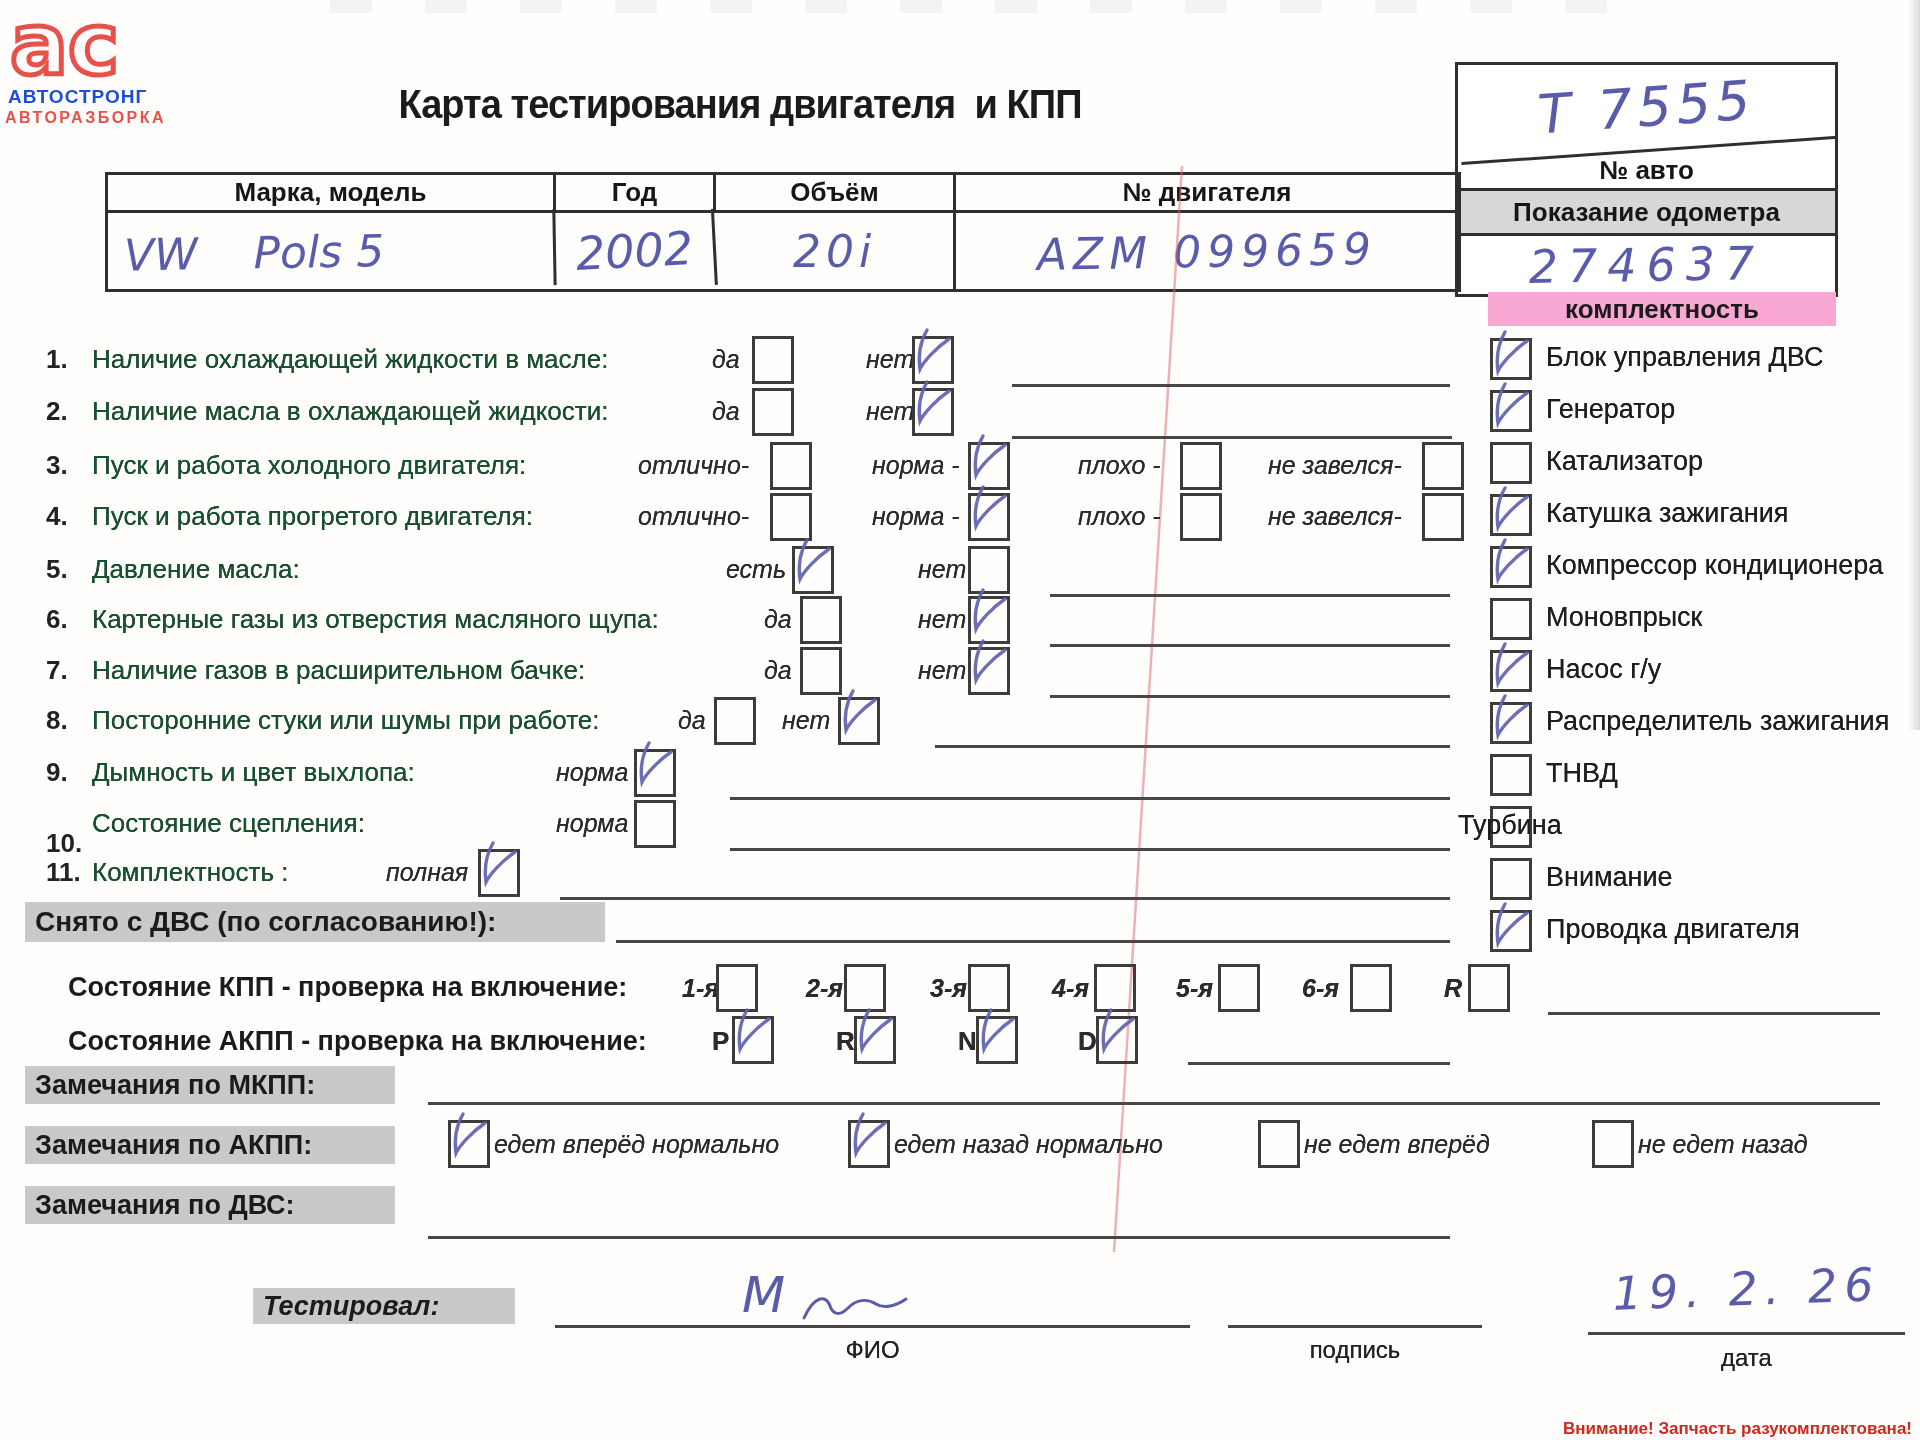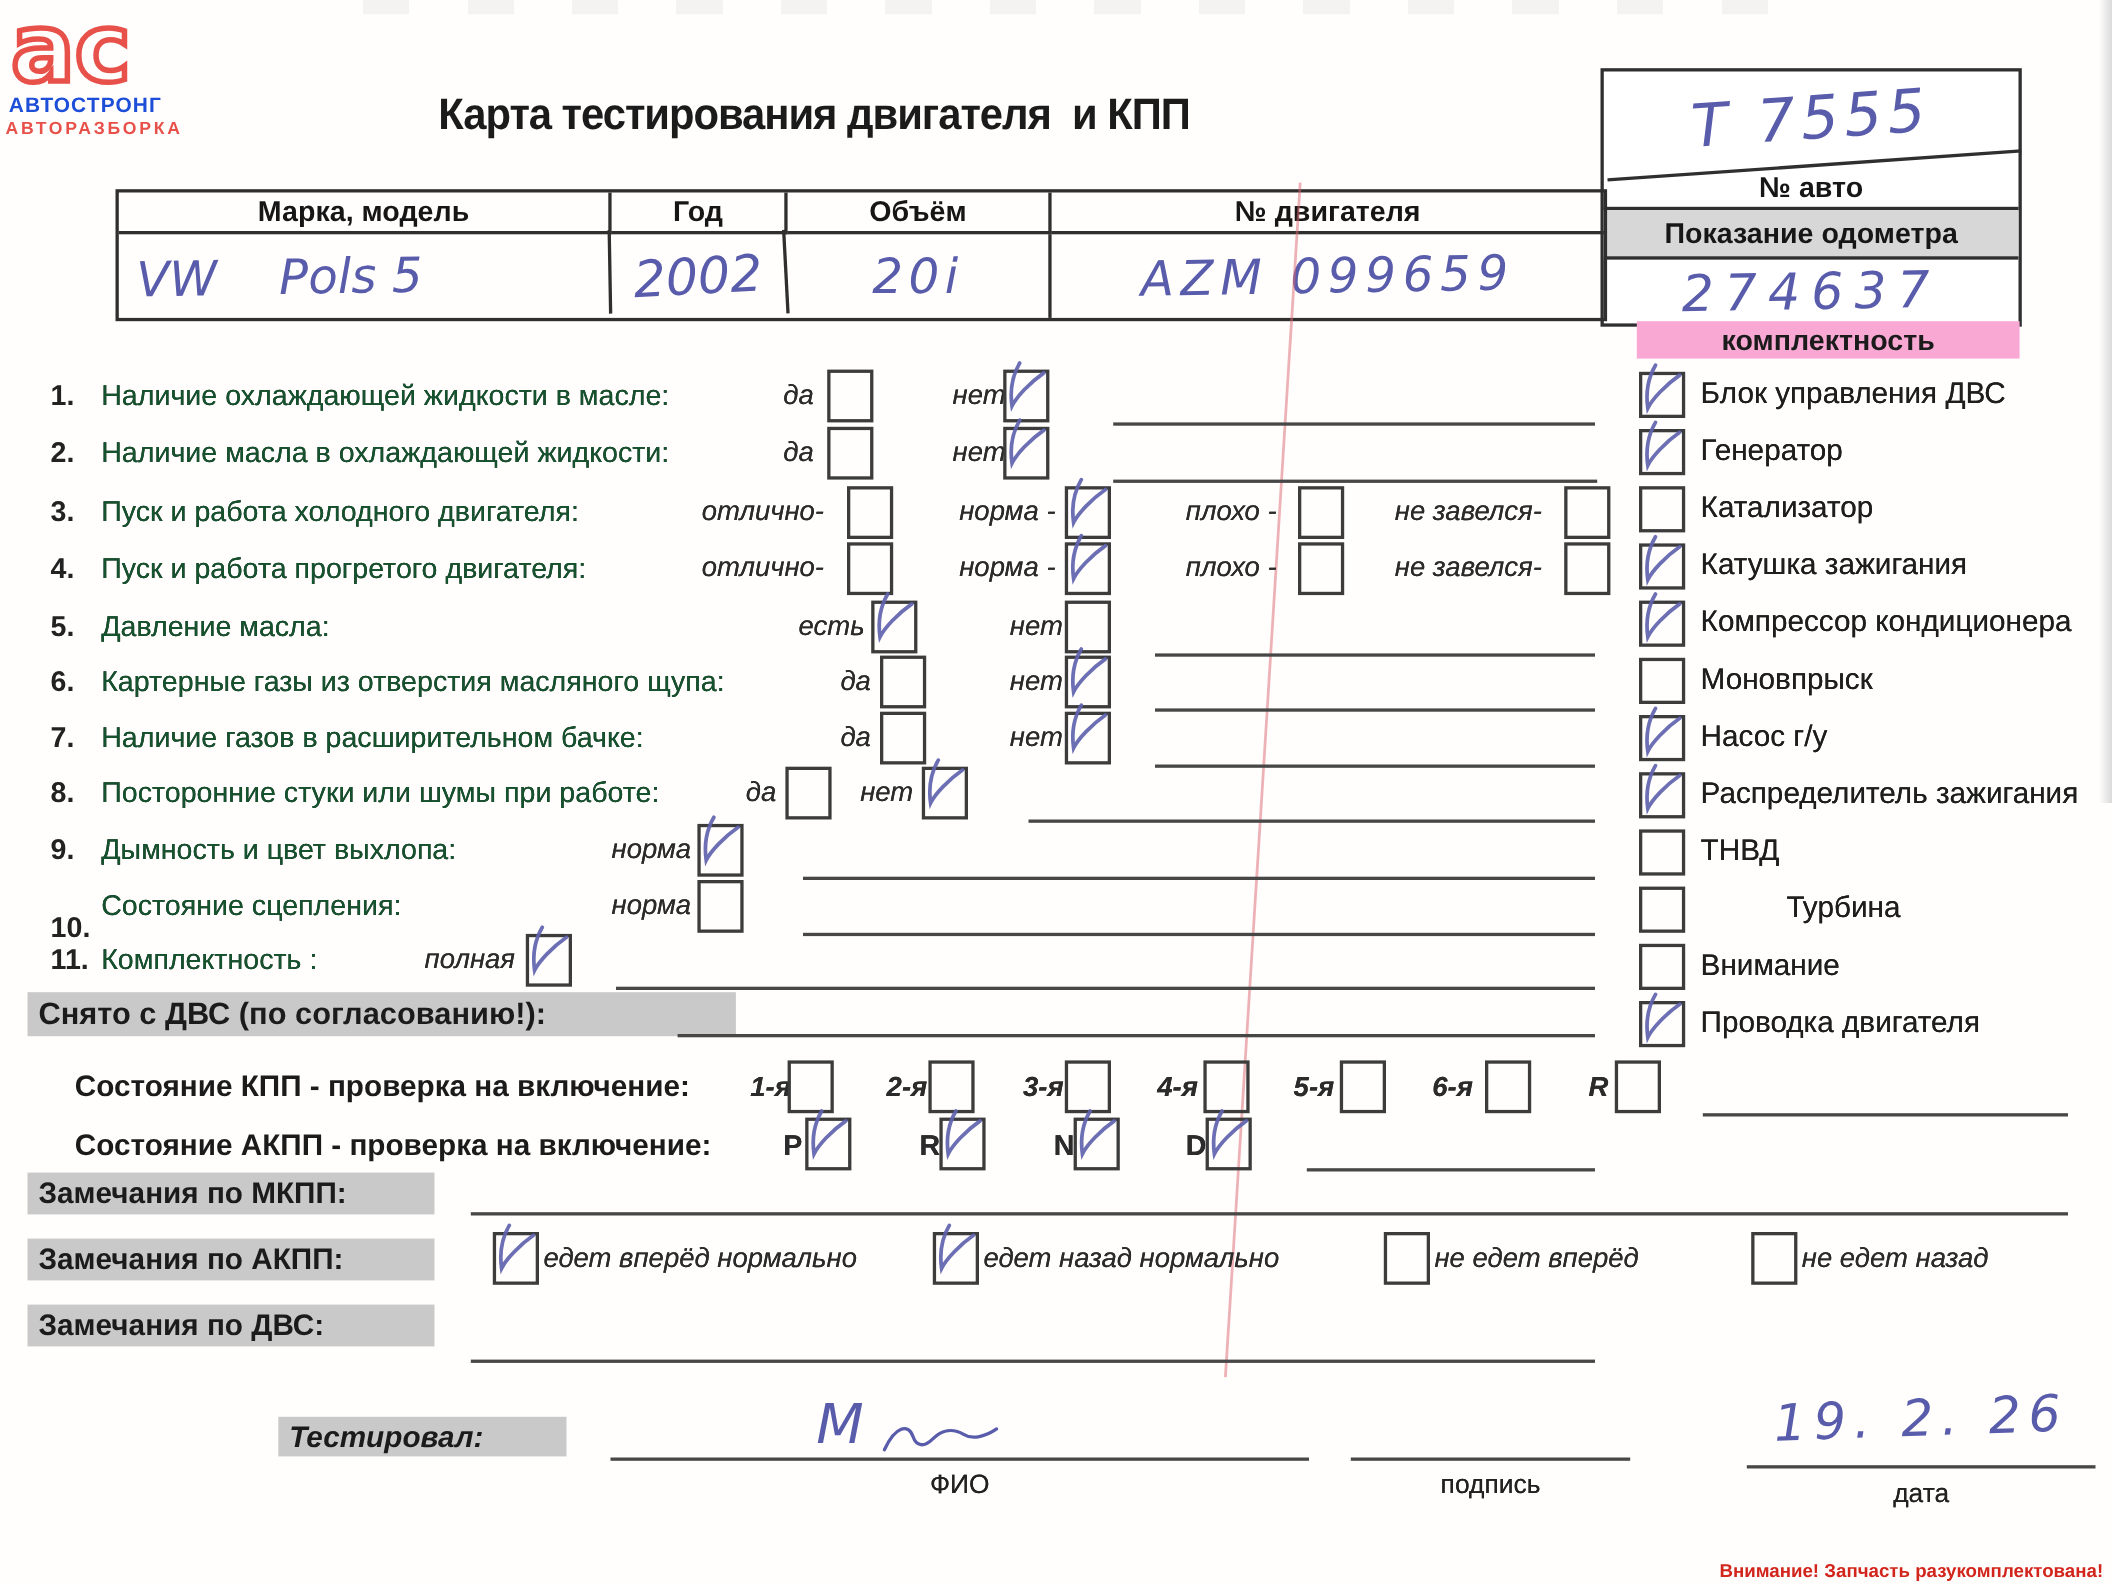--- a/index.html
+++ b/index.html
@@ -82,21 +82,21 @@
     <div class="th">Объём</div>
     <div class="th last">№ двигателя</div>
     <div class="td hw" style="font-size:44px;justify-content:flex-start;padding-left:16px;transform:rotate(-1deg);">VW    Pols 5</div>
     <div class="td hw" style="font-size:46px;transform:rotate(-3deg);">2002</div>
     <div class="td hw" style="font-size:44px;letter-spacing:5px;">20i</div>
     <div class="td hw last" style="font-size:44px;letter-spacing:6px;transform:rotate(-1deg);">AZM 099659</div>
   </div>
 
   <div class="chip" style="left:1488px;top:292px;width:348px;height:34px;font-size:26px;justify-content:center;background:#f9a8d4;">комплектность</div>
 
-  <div class="chip" style="left:25px;top:902px;width:644px;height:40px;font-size:28px;">Снято с ДВС (по согласованию!):</div>
+  <div class="chip" style="left:25px;top:902px;width:580px;height:40px;font-size:28px;">Снято с ДВС (по согласованию!):</div>
 
   <div class="seclabel" style="left:68px;top:972px;">Состояние КПП - проверка на включение:</div>
   <div class="seclabel" style="left:68px;top:1026px;">Состояние АКПП - проверка на включение:</div>
 
   <div class="chip" style="left:25px;top:1066px;width:370px;height:38px;font-size:27px;">Замечания по МКПП:</div>
   <div class="chip" style="left:25px;top:1126px;width:370px;height:38px;font-size:27px;">Замечания по АКПП:</div>
   <div class="chip" style="left:25px;top:1186px;width:370px;height:38px;font-size:27px;">Замечания по ДВС:</div>
 
   <div class="chip" style="left:253px;top:1288px;width:262px;height:36px;font-size:27px;font-style:italic;">Тестировал:</div>
   <div class="abs hw" style="left:742px;top:1266px;font-size:50px;">М</div>
@@ -266,21 +266,21 @@
     <div class="eqlabel" style="left: 1546px; top: 654px;">Насос г/у</div>
     <div class="cbox sq" style="left: 1490px; top: 702px;">
       <svg class="tick" viewBox="0 0 46 60">
         <path d="M18 4 C11 16 9 29 11 43 C15 35 27 22 40 13"></path>
       </svg>
     </div>
     <div class="eqlabel" style="left: 1546px; top: 706px;">Распределитель зажигания</div>
     <div class="cbox sq" style="left: 1490px; top: 754px;"></div>
     <div class="eqlabel" style="left: 1546px; top: 758px;">ТНВД</div>
     <div class="cbox sq" style="left: 1490px; top: 806px;"></div>
-    <div class="eqlabel" style="left: 1624px; top: 810px;">Турбина</div>
+    <div class="eqlabel" style="left: 1458px; top: 810px;">Турбина</div>
     <div class="cbox sq" style="left: 1490px; top: 858px;"></div>
     <div class="eqlabel" style="left: 1546px; top: 862px;">Внимание</div>
     <div class="cbox sq" style="left: 1490px; top: 910px;">
       <svg class="tick" viewBox="0 0 46 60">
         <path d="M18 4 C11 16 9 29 11 43 C15 35 27 22 40 13"></path>
       </svg>
     </div>
     <div class="eqlabel" style="left: 1546px; top: 914px;">Проводка двигателя</div>
     <div class="opt b" style="left: 682px; top: 974px;">1-я</div>
     <div class="cbox" style="left: 716px; top: 964px;"></div>

